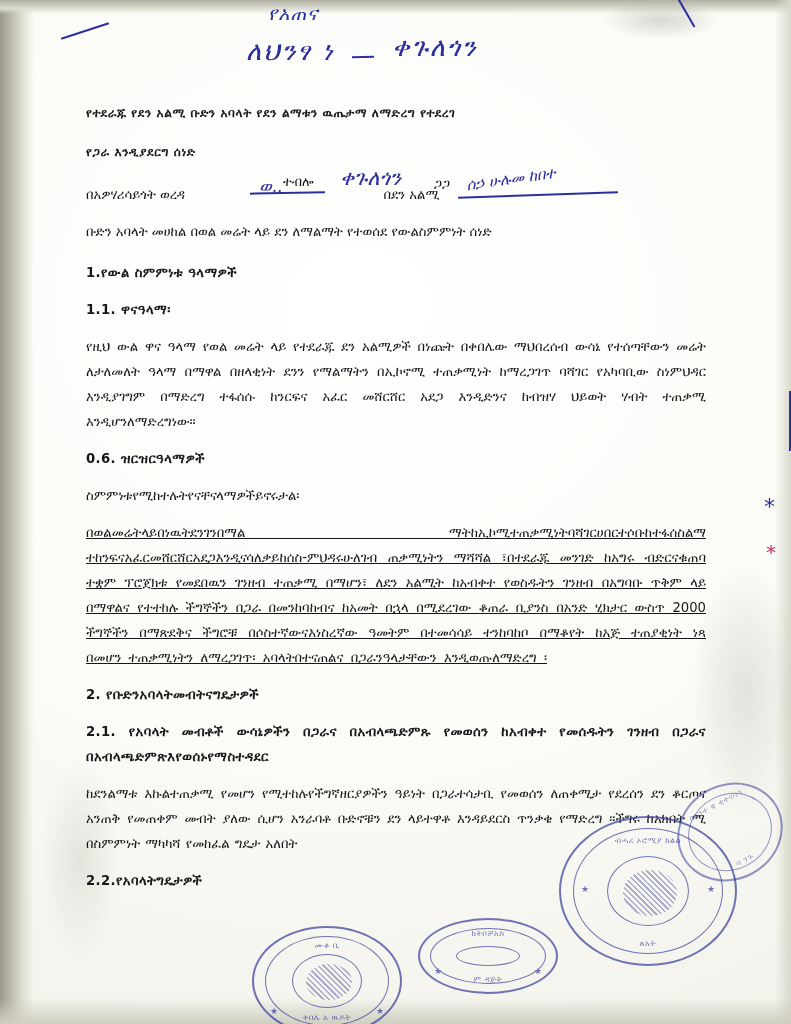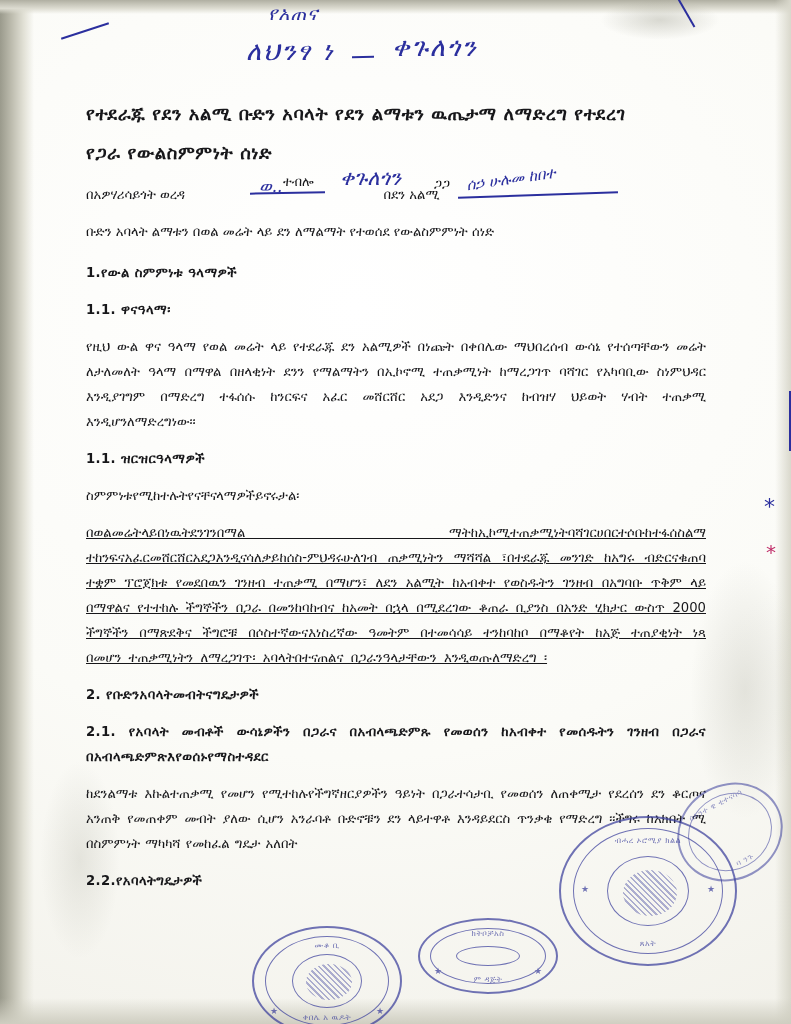--- a/index.html
+++ b/index.html
@@ -112,21 +112,21 @@
   .p-just {
     text-align: justify;
     word-spacing: 1px;
   }
   .p-just-wide {
     text-align: justify;
     word-spacing: 3px;
     text-decoration: underline;
   }
   .p-title {
-    font-size: 18px;
+    font-size: 12px;
     letter-spacing: .6px;
     line-height: 27px;
   }
   .spacer-sm { height: 4px; }
   .inline-gap { display:inline-block; width:190px; }
 
   
   .stamp {
     position: absolute;
     border-radius: 50%;
@@ -195,38 +195,38 @@
   <div class="hand hand-title" style="left:268px; top:2px;">የአጠና</div>
   <div class="hand hand-big" style="left:246px; top:36px;">ለህንፃ ነ</div>
   <div class="hand-line" style="left:352px; top:56px; width:22px;"></div>
   <div class="hand hand-big" style="left:392px; top:32px;">ቀጉለጎን</div>
   <div class="hand-line" style="left:60px; top:30px; width:50px; transform:rotate(-18deg);"></div>
   <div class="hand-line" style="left:660px; top:6px; width:46px; transform:rotate(60deg);"></div>
 
   <div class="body-text">
 
     <p class="p-head p-title">የተደራጁ የደን አልሚ ቡድን አባላት የደን ልማቱን ዉጤታማ ለማድረግ የተደረገ</p>
-    <p class="p-head p-title">የጋራ የውልስምምነት ሰነድ</p>
+    <p class="p-head p-title">የጋራ እንዲያደርግ ሰነድ</p>
 
     <div class="spacer-sm"></div>
 
     <p>
       <span>በአዎሃሪሳይጎት  ወረዳ</span>
       <span class="inline-gap"></span>
       <span>በደን አልሚ</span>
     </p>
-    <p>ቡድን አባላት ልማቱን በወል መሬት ላይ ደን ለማልማት የተወሰደ የውልስምምነት ሰነድ</p>
+    <p>ቡድን አባላት መሀከል በወል መሬት ላይ ደን ለማልማት የተወሰደ የውልስምምነት ሰነድ</p>
 
     <div class="spacer-sm"></div>
 
     <p class="p-head">1.የውል ስምምነቱ ዓላማዎች</p>
     <p class="p-head">1.1. ዋናዓላማ፡</p>
     <p class="p-just">የዚህ ውል ዋና ዓላማ የወል መሬት ላይ የተደራጁ ደን አልሚዎች በነጩት በቀበሌው ማህበረሰብ ውሳኔ የተሰጣቸውን መሬት ለታለመለት ዓላማ በማዋል በዘላቂነት ደንን የማልማትን በኢኮኖሚ ተጠቃሚነት ከማረጋገጥ ባሻገር የአካባቢው ስነምህዳር እንዲያገግም በማድረግ ተፋሰሱ ከንርፍና አፈር መሸርሸር አደጋ እንዲድንና ከብዝሃ ህይወት ሃብት ተጠቃሚ እንዲሆንለማድረግነው።</p>
 
-    <p class="p-head">1.1. ዝርዝርዓላማዎች</p>
+    <p class="p-head">0.6. ዝርዝርዓላማዎች</p>
     <p>ስምምነቱየሚከተሉትየናቸናላማዎችይኖሩታል፡</p>
     <p class="p-just-wide">በወልመሬትላይበነዉትደንገንበማል ማትከኢኮሚተጠቃሚነትባሻገርሀበርተሶቡከተፋሰስልማ ተከንፍናአፈርመሸርሸርአደጋእንዲናሳለቃይከሰስ-ምህዳሩሁለገብ ጠቃሚነትን ማሻሻል ፣በተደራጁ መንገድ ከአግሩ ብድርናቁጠባ ተቋም ፕሮጀክቱ የመደበዉን ገንዘብ ተጠቃሚ በማሆን፣ ለደን አልሚት ከአብቀተ የወስዱትን ገንዘብ በአግባቡ ጥቅም ላይ በማዋልና የተተከሉ ችግኞችን በጋራ በመንከባከብና ከአመት በኋላ በሚደረገው ቆጠራ ቢያንስ በአንድ ሂክታር ውስጥ 2000 ችግኞችን በማጽደቅና ችግሮቹ በሶስተኛውናእነስረኛው ዓመትም በተመሳሳይ ተንከባከቦ በማቆየት ከአጅ ተጠያቂነት ነጻ በመሆን ተጠቃሚነትን ለማረጋገጥ፡ አባላትበተናጠልና በጋራንዓላታቸውን እንዲወጡለማድረግ ፡</p>
 
     <p class="p-head">2. የቡድንአባላትመብትናግዴታዎች</p>
     <p class="p-head p-just">2.1. የአባላት መብቶች ውሳኔዎችን በጋራና በአብላጫድምጹ የመወሰን ከአብቀተ የመሰዱትን ገንዘብ በጋራና በአብላጫድምጽእየወሰኑየማስተዳደር</p>
     <p class="p-just">ከደንልማቱ እኩልተጠቃሚ የመሆን የሚተከሉየችግኛዘርያዎችን ዓይነት በጋራተሳታቢ የመወሰን ለጠቀሚታ የደረሰን ደን ቆርጦና አንጠቅ የመጠቀም መብት ያለው ሲሆን አንራባቶ ቡድኖቹን ደን ላይተዋቶ እንዳይደርስ ጥንቃቄ የማድረግ ፡፡ችግሩ ከአክበት ሚ በስምምነት ማካካሻ የመከፈል ግዴታ አለበት</p>
 
     <p class="p-head">2.2.የአባላትግዴታዎች</p>
   </div>
 

